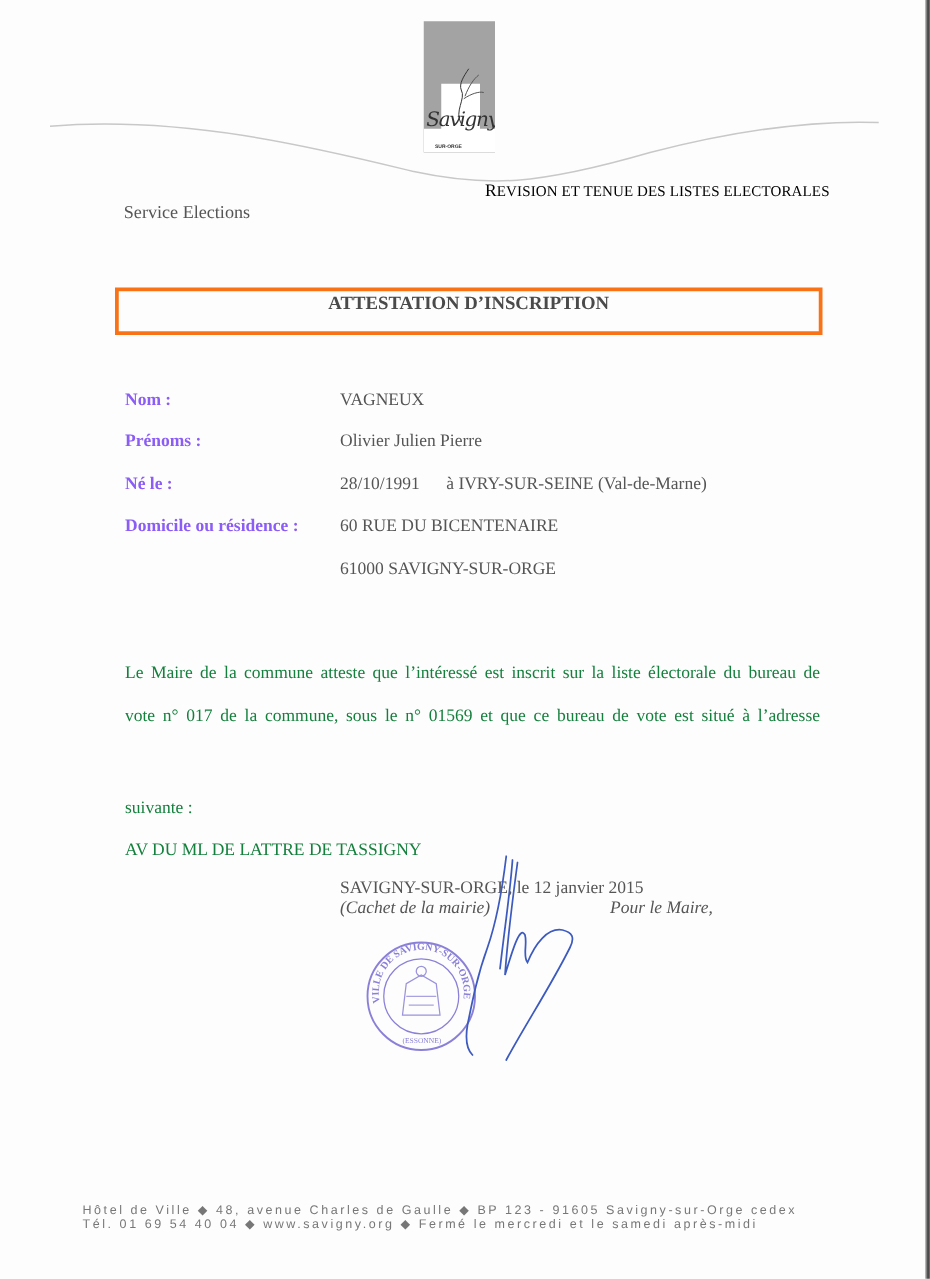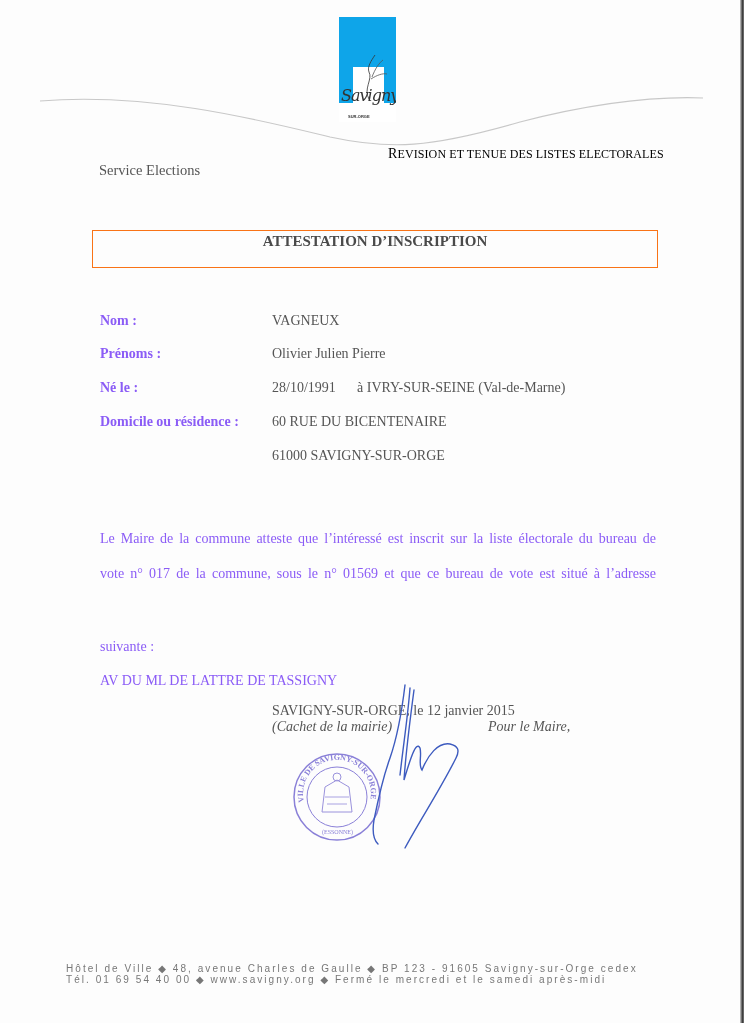--- a/index.html
+++ b/index.html
@@ -9,21 +9,21 @@
     font-family: "Liberation Serif", "DejaVu Serif", serif;
     color: #4a4a4a;
   }
   .scan-edge {
     position: absolute; top: 0; right: 0; width: 4px; height: 1023px;
     background: linear-gradient(to right, #cfcfcf, #3a3a3a 60%, #7a7a7a);
   }
   .wave { position: absolute; left: 0; top: 0; }
   .logo {
     position: absolute; left: 339px; top: 17px; width: 57px; height: 105px;
-    background: #0ea5e9; overflow: hidden;
+    background: #a3a3a3; overflow: hidden;
   }
   .logo .wall {
     position: absolute; left: 14px; top: 50px; width: 31px; height: 40px; background: #fff;
   }
   .logo .banner {
     position: absolute; left: 0; top: 86px; width: 57px; height: 19px; background: #fff;
   }
   .logo .script {
     position: absolute; left: 2px; top: 69px; font-family: "DejaVu Serif", serif;
     font-style: italic; font-size: 16px; color: #333; letter-spacing: -1px;
@@ -36,34 +36,34 @@
   .service {
     position: absolute; left: 99px; top: 162px; font-size: 14.5px; color: #555;
   }
   .revision {
     position: absolute; left: 388px; top: 146px; font-size: 12px; color: #000000;
     font-variant: small-caps; letter-spacing: 0.1px;
   }
   .revision .big { font-size: 14px; }
   .title-box {
     position: absolute; left: 92px; top: 230px; width: 566px; height: 38px;
-    border: 1px solid #f97316; box-sizing: border-box;
+    border: 3px solid #f97316; box-sizing: border-box;
   }
   .title-box .t {
     position: absolute; left: 0; right: 0; top: 2px; text-align: center;
     font-weight: bold; font-size: 15px; color: #4a4a4a;
   }
   .field-label {
     position: absolute; left: 100px; font-weight: bold; font-size: 14px; color: #8b5cf6;
   }
   .field-value {
     position: absolute; left: 272px; font-size: 14px; color: #555;
   }
   .para {
-    position: absolute; left: 100px; width: 556px; font-size: 14px; color: #8b5cf6;
+    position: absolute; left: 100px; width: 556px; font-size: 14px; color: #15803d;
     text-align: justify; text-align-last: justify;
   }
   .para.last { text-align-last: left; margin-top: 40px; }
   .sig-line { position: absolute; font-size: 14px; color: #555; }
   .sig-line.ital { font-style: italic; }
   .stamp { position: absolute; left: 292px; top: 752px; }
   .signature { position: absolute; left: 360px; top: 680px; }
   .footer {
     position: absolute; left: 66px; font-family: "Liberation Sans", "DejaVu Sans", sans-serif;
     font-size: 10px; color: #777; letter-spacing: 2.05px; white-space: nowrap;
@@ -129,13 +129,13 @@
   <path d="M30,60 L33,35 L45,28 L57,35 L60,60 Z" fill="none" stroke="#9a92dc" stroke-width="1"></path>
   <path d="M33,45 L57,45 M35,52 L55,52" stroke="#a9a2e2" stroke-width="1"></path>
   <circle cx="45" cy="25" r="4" fill="none" stroke="#9a92dc" stroke-width="1"></circle>
 </svg>
 
 <svg class="signature" width="110" height="180">
   <path d="M45,5 C42,30 38,55 30,78 C22,100 18,120 14,140 C12,152 14,160 18,164 M50,8 C48,35 44,60 40,95 M54,10 C50,40 46,70 44,100 C50,80 56,60 60,68 C62,75 58,85 62,90 C68,75 78,62 90,64 C98,66 100,70 96,78 C80,110 60,140 45,168" fill="none" stroke="#3d5bbf" stroke-width="1.4" stroke-linecap="round"></path>
 </svg>
 
 <div class="footer" style="top:963px">Hôtel de Ville ◆ 48, avenue Charles de Gaulle ◆ BP 123 - 91605 Savigny-sur-Orge cedex</div>
-<div class="footer" style="top:974px">Tél. 01 69 54 40 00 ◆ www.savigny.org ◆ Fermé le mercredi et le samedi après-midi</div>
+<div class="footer" style="top:974px">Tél. 01 69 54 40 04 ◆ www.savigny.org ◆ Fermé le mercredi et le samedi après-midi</div>
 
 </body></html>

